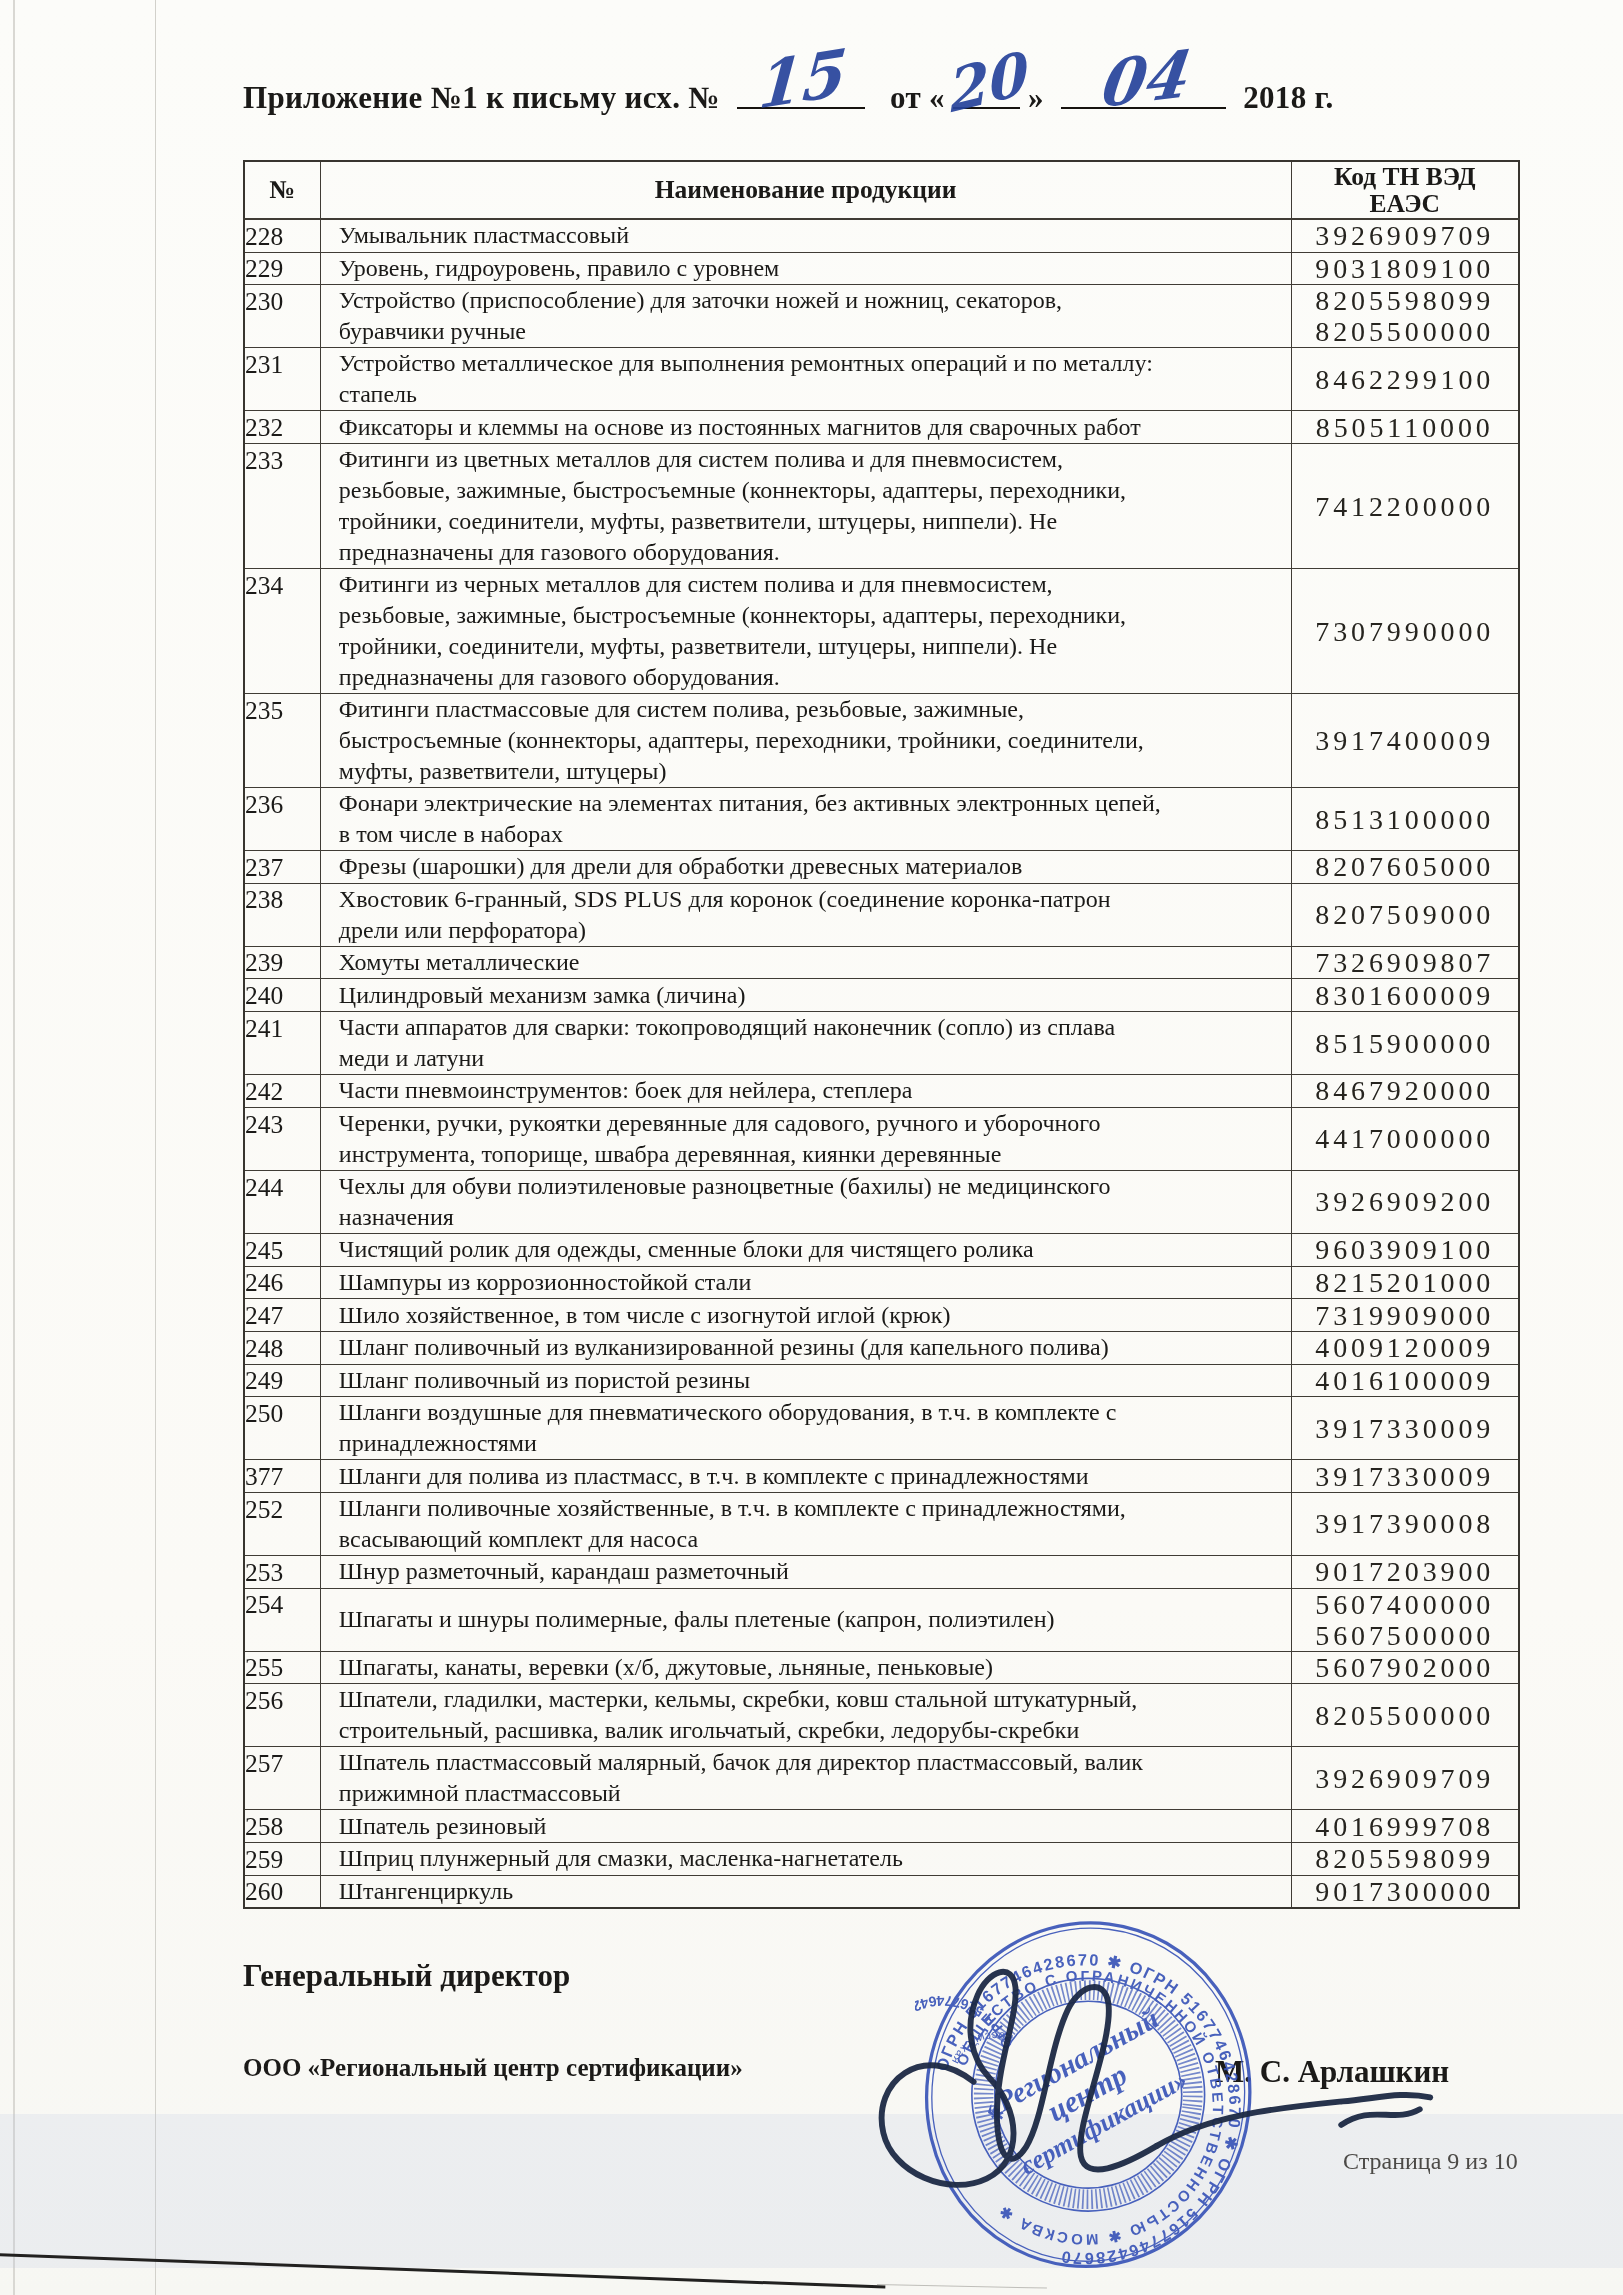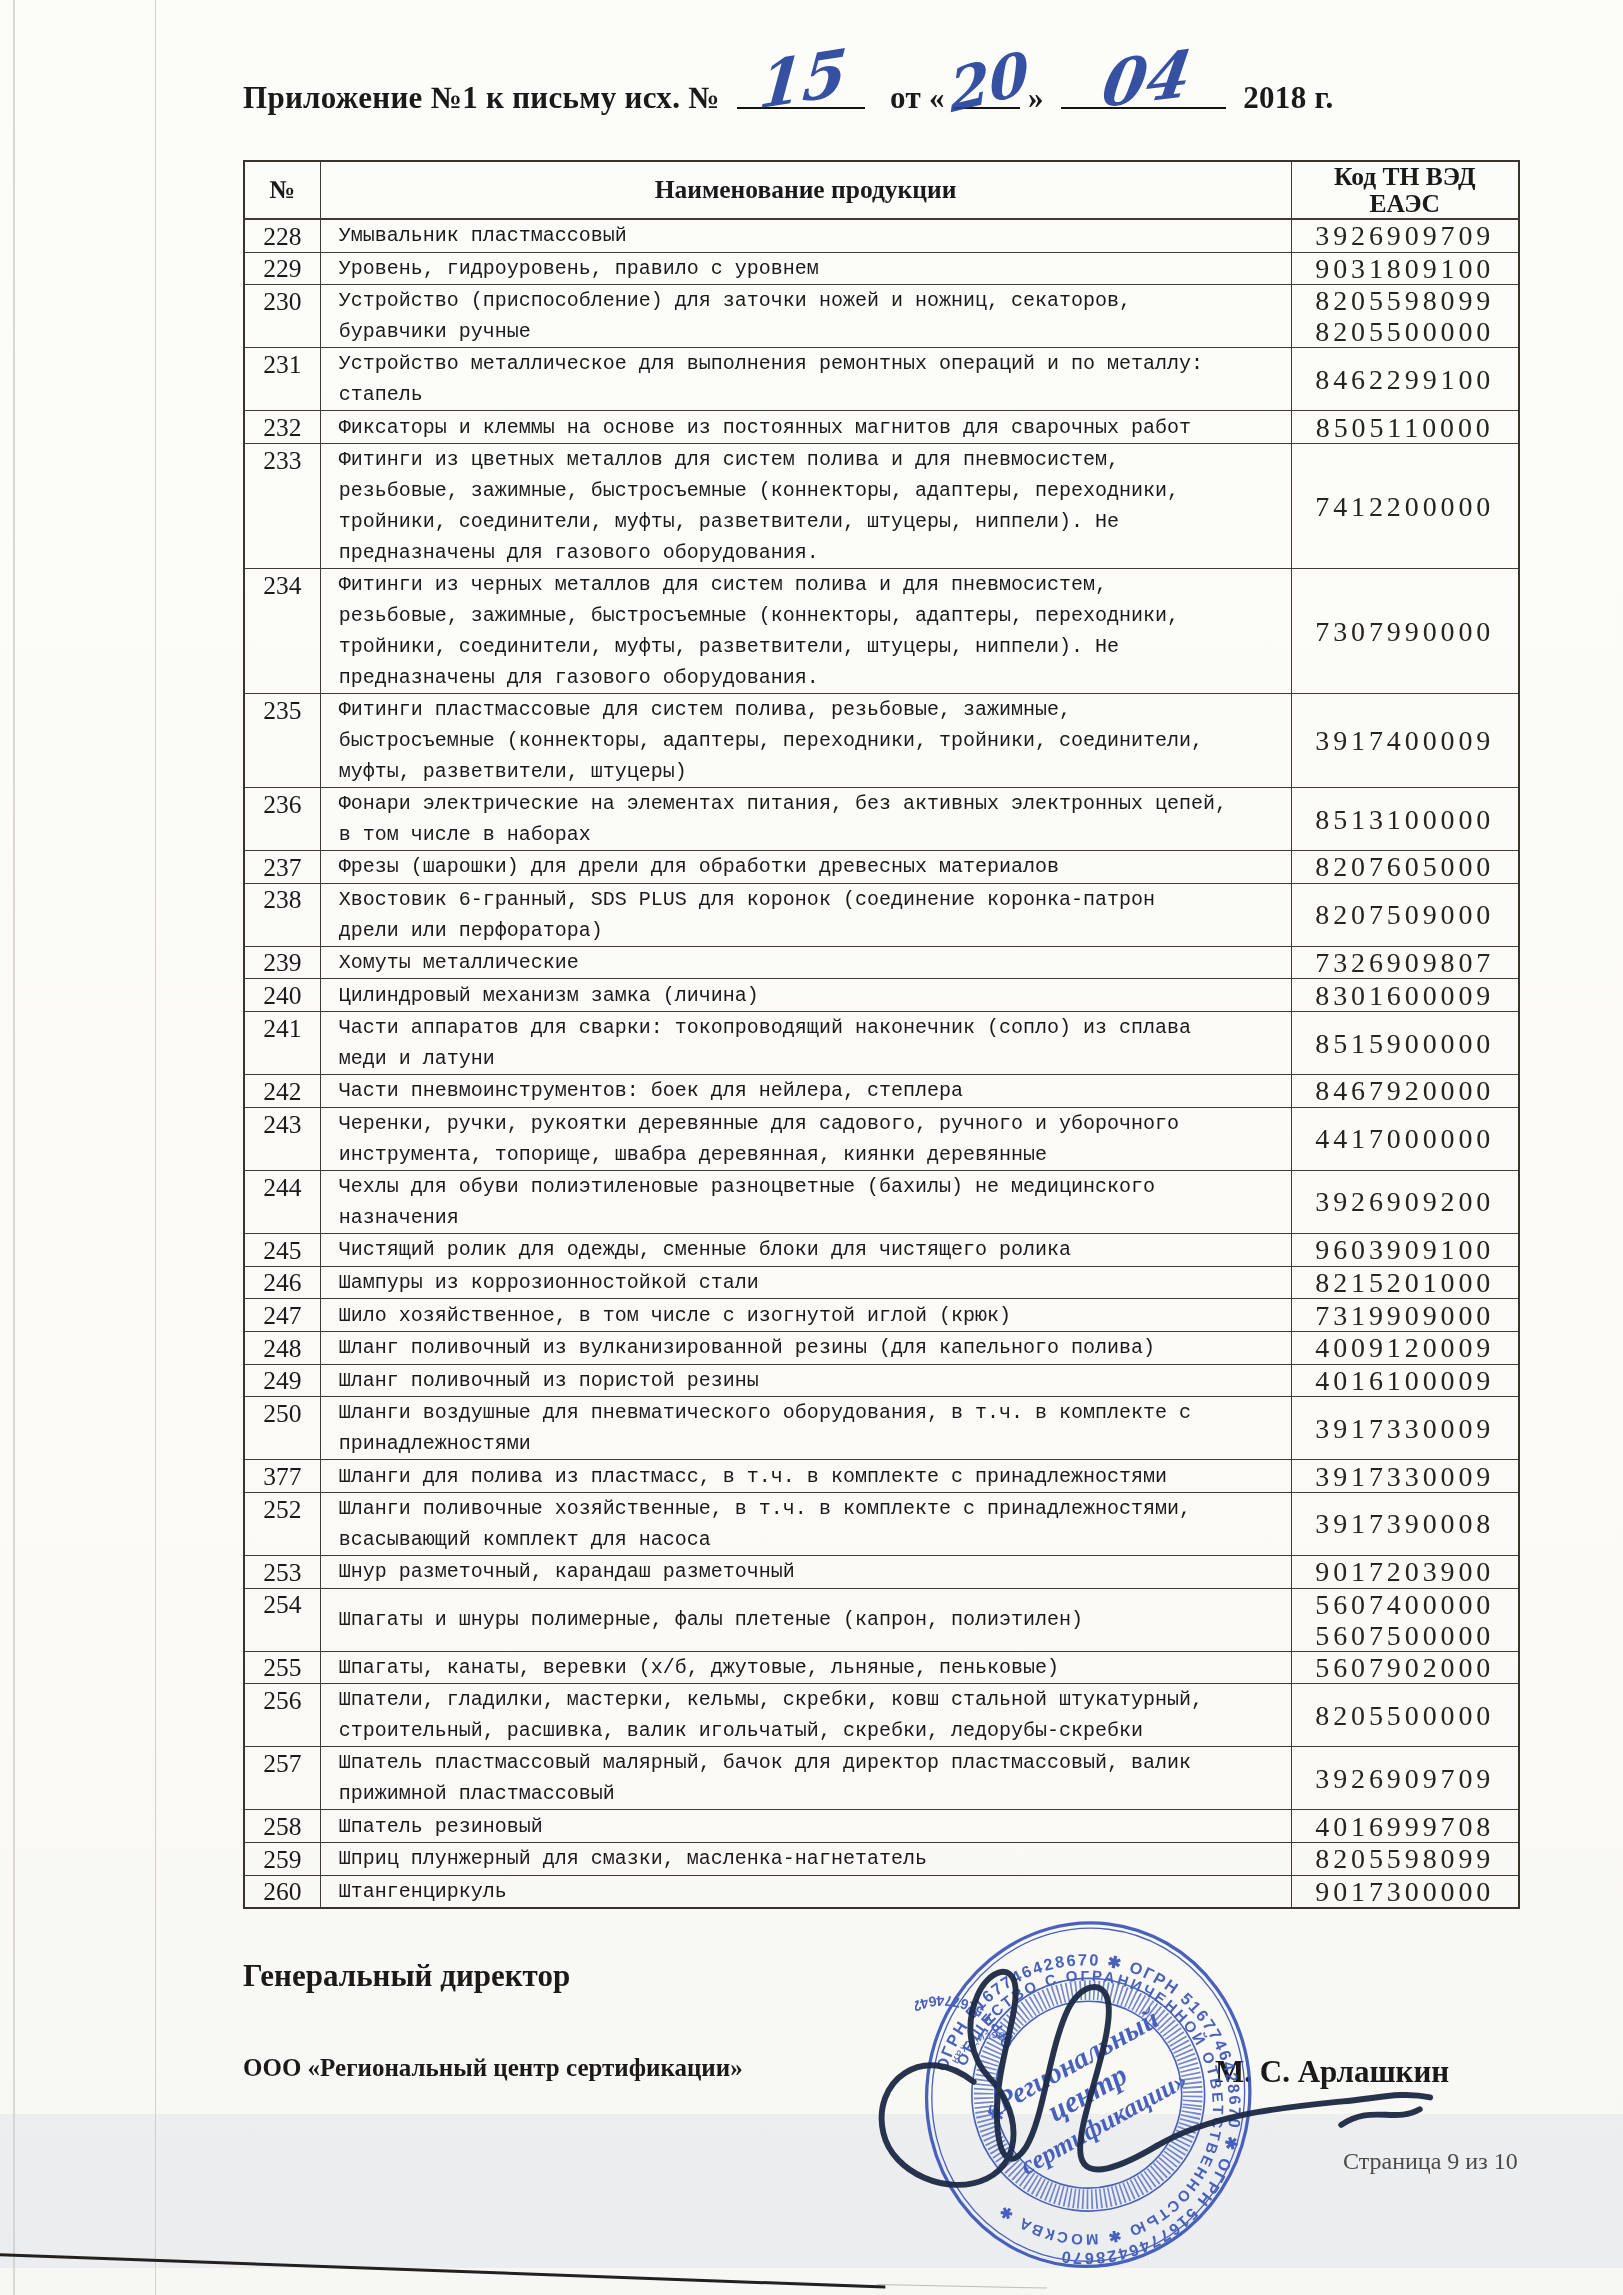--- a/index.html
+++ b/index.html
@@ -27,22 +27,22 @@
   .hw04{left:42px;font-size:63px;transform:rotate(-7deg) skewX(-16deg);}
   .t-gap1{margin-left:17px;} .t-gap2{margin-left:9.2px;}
 
   
   table.products{
     position:absolute;left:243px;top:160px;border-collapse:collapse;table-layout:fixed;
     width:1275px;border:2.6px solid #38352f;
   }
   table.products th,table.products td{border:1.3px solid #403c35;}
   th{font-size:25.5px;font-weight:bold;text-align:center;vertical-align:middle;height:56px;line-height:27.5px;padding:0;border-bottom-width:2px !important;}
-  td.c-no{font-size:25.5px;text-align:center;vertical-align:top;line-height:31px;padding:0.7px 0 0 0;}
-  td.c-name{font-size:20px;line-height:31px;padding:0 7.9px 0 18.3px;vertical-align:middle;white-space:pre-line;font-family:Liberation Mono, monospace;}
+  td.c-no{font-size:25.5px;vertical-align:top;line-height:31px;padding:0.7px 0 0 0;}
+  td.c-name{font-size:24px;line-height:31px;padding:0 7.9px 0 18.3px;vertical-align:middle;white-space:pre-line;}
   td.c-code{font-size:28px;text-align:center;vertical-align:middle;line-height:31px;letter-spacing:3.9px;padding:0;color:#26241f;}
 
   
   .f-director{position:absolute;left:243px;top:1958px;font-size:31px;font-weight:bold;}
   .f-company{position:absolute;left:243px;top:2054px;font-size:25px;font-weight:bold;}
   .f-name{position:absolute;left:1215px;top:2054px;font-size:31px;font-weight:bold;}
   .f-page{position:absolute;left:1343px;top:2148px;font-size:24px;color:#4c4a47;}
 
   .stamp-wrap{position:absolute;left:915px;top:1906px;width:353px;height:380px;opacity:.92;}
   .sig-wrap{position:absolute;left:844px;top:1930px;width:602px;height:314px;}

